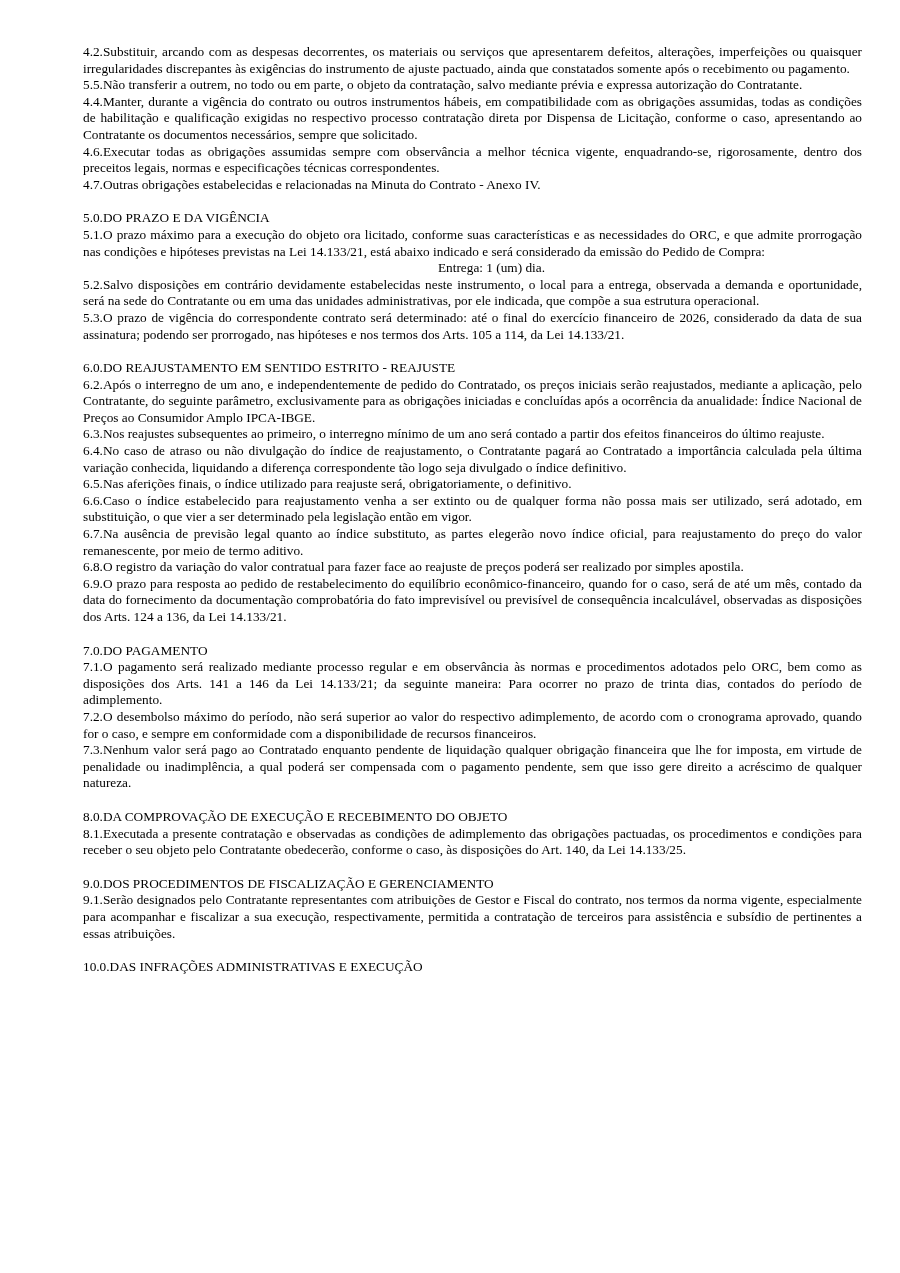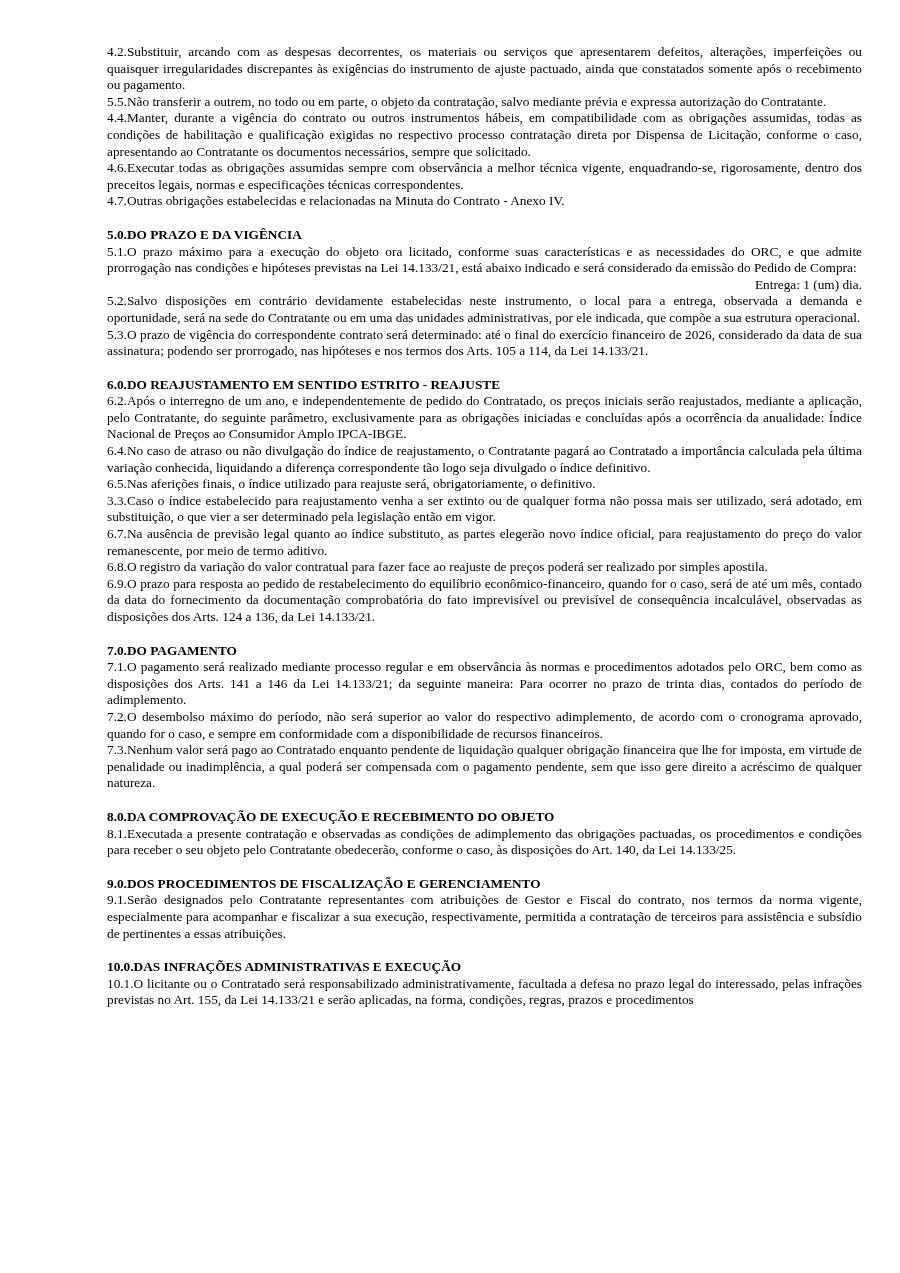--- a/index.html
+++ b/index.html
@@ -11,69 +11,69 @@
     width: 900px;
     height: 1273px;
     overflow: hidden;
     font-family: "Liberation Serif", "DejaVu Serif", serif;
     color: #000000;
   }
   .page {
     box-sizing: border-box;
     width: 900px;
     height: 1273px;
-    padding: 44px 38px 30px 107px;
+    padding: 44px 38px 30px 83px;
     background: #ffffff;
   }
   .doc-block {
     font-size: 13.3px;
     line-height: 16.6px;
     margin: 0;
   }
   .doc-paragraph {
     text-align: justify;
     text-justify: inter-word;
   }
   .doc-heading {
-    font-weight: bold;
+    font-weight: normal;
     margin-top: 17px;
     text-align: left;
   }
   .doc-subitem {
     padding-left: 38px;
-    text-align: right;
+    text-align: center;
   }
 </style>
 </head>
 <body>
 
 <div class="page">
   <div id="document-body">
       <p class="doc-block doc-paragraph">4.2.Substituir, arcando com as despesas decorrentes, os materiais ou serviços que apresentarem defeitos, alterações, imperfeições ou quaisquer irregularidades discrepantes às exigências do instrumento de ajuste pactuado, ainda que constatados somente após o recebimento ou pagamento.</p>
       <p class="doc-block doc-paragraph">5.5.Não transferir a outrem, no todo ou em parte, o objeto da contratação, salvo mediante prévia e expressa autorização do Contratante.</p>
       <p class="doc-block doc-paragraph">4.4.Manter, durante a vigência do contrato ou outros instrumentos hábeis, em compatibilidade com as obrigações assumidas, todas as condições de habilitação e qualificação exigidas no respectivo processo contratação direta por Dispensa de Licitação, conforme o caso, apresentando ao Contratante os documentos necessários, sempre que solicitado.</p>
       <p class="doc-block doc-paragraph">4.6.Executar todas as obrigações assumidas sempre com observância a melhor técnica vigente, enquadrando-se, rigorosamente, dentro dos preceitos legais, normas e especificações técnicas correspondentes.</p>
       <p class="doc-block doc-paragraph">4.7.Outras obrigações estabelecidas e relacionadas na Minuta do Contrato - Anexo IV.</p>
       <p class="doc-block doc-heading">5.0.DO PRAZO E DA VIGÊNCIA</p>
       <p class="doc-block doc-paragraph">5.1.O prazo máximo para a execução do objeto ora licitado, conforme suas características e as necessidades do ORC, e que admite prorrogação nas condições e hipóteses previstas na Lei 14.133/21, está abaixo indicado e será considerado da emissão do Pedido de Compra:</p>
       <p class="doc-block doc-subitem">Entrega: 1 (um) dia.</p>
       <p class="doc-block doc-paragraph">5.2.Salvo disposições em contrário devidamente estabelecidas neste instrumento, o local para a entrega, observada a demanda e oportunidade, será na sede do Contratante ou em uma das unidades administrativas, por ele indicada, que compõe a sua estrutura operacional.</p>
       <p class="doc-block doc-paragraph">5.3.O prazo de vigência do correspondente contrato será determinado: até o final do exercício financeiro de 2026, considerado da data de sua assinatura; podendo ser prorrogado, nas hipóteses e nos termos dos Arts. 105 a 114, da Lei 14.133/21.</p>
       <p class="doc-block doc-heading">6.0.DO REAJUSTAMENTO EM SENTIDO ESTRITO - REAJUSTE</p>
       <p class="doc-block doc-paragraph">6.2.Após o interregno de um ano, e independentemente de pedido do Contratado, os preços iniciais serão reajustados, mediante a aplicação, pelo Contratante, do seguinte parâmetro, exclusivamente para as obrigações iniciadas e concluídas após a ocorrência da anualidade: Índice Nacional de Preços ao Consumidor Amplo IPCA-IBGE.</p>
+      <p class="doc-block doc-paragraph">6.3.Nos reajustes subsequentes ao primeiro, o interregno mínimo de um ano será contado a partir dos efeitos financeiros do último reajuste.</p>
       <p class="doc-block doc-paragraph">6.4.No caso de atraso ou não divulgação do índice de reajustamento, o Contratante pagará ao Contratado a importância calculada pela última variação conhecida, liquidando a diferença correspondente tão logo seja divulgado o índice definitivo.</p>
       <p class="doc-block doc-paragraph">6.5.Nas aferições finais, o índice utilizado para reajuste será, obrigatoriamente, o definitivo.</p>
-      <p class="doc-block doc-paragraph">3.3.Caso o índice estabelecido para reajustamento venha a ser extinto ou de qualquer forma não possa mais ser utilizado, será adotado, em substituição, o que vier a ser determinado pela legislação então em vigor.</p>
+      <p class="doc-block doc-paragraph">6.6.Caso o índice estabelecido para reajustamento venha a ser extinto ou de qualquer forma não possa mais ser utilizado, será adotado, em substituição, o que vier a ser determinado pela legislação então em vigor.</p>
       <p class="doc-block doc-paragraph">6.7.Na ausência de previsão legal quanto ao índice substituto, as partes elegerão novo índice oficial, para reajustamento do preço do valor remanescente, por meio de termo aditivo.</p>
       <p class="doc-block doc-paragraph">6.8.O registro da variação do valor contratual para fazer face ao reajuste de preços poderá ser realizado por simples apostila.</p>
       <p class="doc-block doc-paragraph">6.9.O prazo para resposta ao pedido de restabelecimento do equilíbrio econômico-financeiro, quando for o caso, será de até um mês, contado da data do fornecimento da documentação comprobatória do fato imprevisível ou previsível de consequência incalculável, observadas as disposições dos Arts. 124 a 136, da Lei 14.133/21.</p>
       <p class="doc-block doc-heading">7.0.DO PAGAMENTO</p>
       <p class="doc-block doc-paragraph">7.1.O pagamento será realizado mediante processo regular e em observância às normas e procedimentos adotados pelo ORC, bem como as disposições dos Arts. 141 a 146 da Lei 14.133/21; da seguinte maneira: Para ocorrer no prazo de trinta dias, contados do período de adimplemento.</p>
       <p class="doc-block doc-paragraph">7.2.O desembolso máximo do período, não será superior ao valor do respectivo adimplemento, de acordo com o cronograma aprovado, quando for o caso, e sempre em conformidade com a disponibilidade de recursos financeiros.</p>
       <p class="doc-block doc-paragraph">7.3.Nenhum valor será pago ao Contratado enquanto pendente de liquidação qualquer obrigação financeira que lhe for imposta, em virtude de penalidade ou inadimplência, a qual poderá ser compensada com o pagamento pendente, sem que isso gere direito a acréscimo de qualquer natureza.</p>
       <p class="doc-block doc-heading">8.0.DA COMPROVAÇÃO DE EXECUÇÃO E RECEBIMENTO DO OBJETO</p>
       <p class="doc-block doc-paragraph">8.1.Executada a presente contratação e observadas as condições de adimplemento das obrigações pactuadas, os procedimentos e condições para receber o seu objeto pelo Contratante obedecerão, conforme o caso, às disposições do Art. 140, da Lei 14.133/25.</p>
       <p class="doc-block doc-heading">9.0.DOS PROCEDIMENTOS DE FISCALIZAÇÃO E GERENCIAMENTO</p>
       <p class="doc-block doc-paragraph">9.1.Serão designados pelo Contratante representantes com atribuições de Gestor e Fiscal do contrato, nos termos da norma vigente, especialmente para acompanhar e fiscalizar a sua execução, respectivamente, permitida a contratação de terceiros para assistência e subsídio de pertinentes a essas atribuições.</p>
       <p class="doc-block doc-heading">10.0.DAS INFRAÇÕES ADMINISTRATIVAS E EXECUÇÃO</p>
-      <p class="doc-block doc-paragraph">10.1.O licitante ou o Contratado será responsabilizado administrativamente, facultada a defesa no prazo legal do interessado, pelas infrações previstas no Art. 155, da Lei 14.133/21 e serão aplicadas, na forma, condições, regras, prazos e procedimentos</p>
     </div>
 </div>
 
 </body></html>

